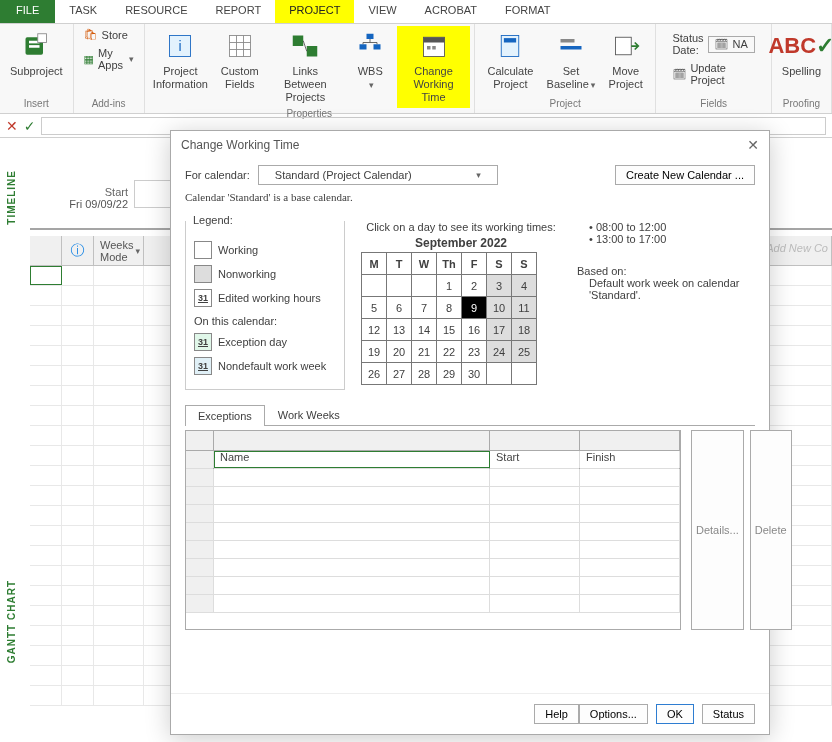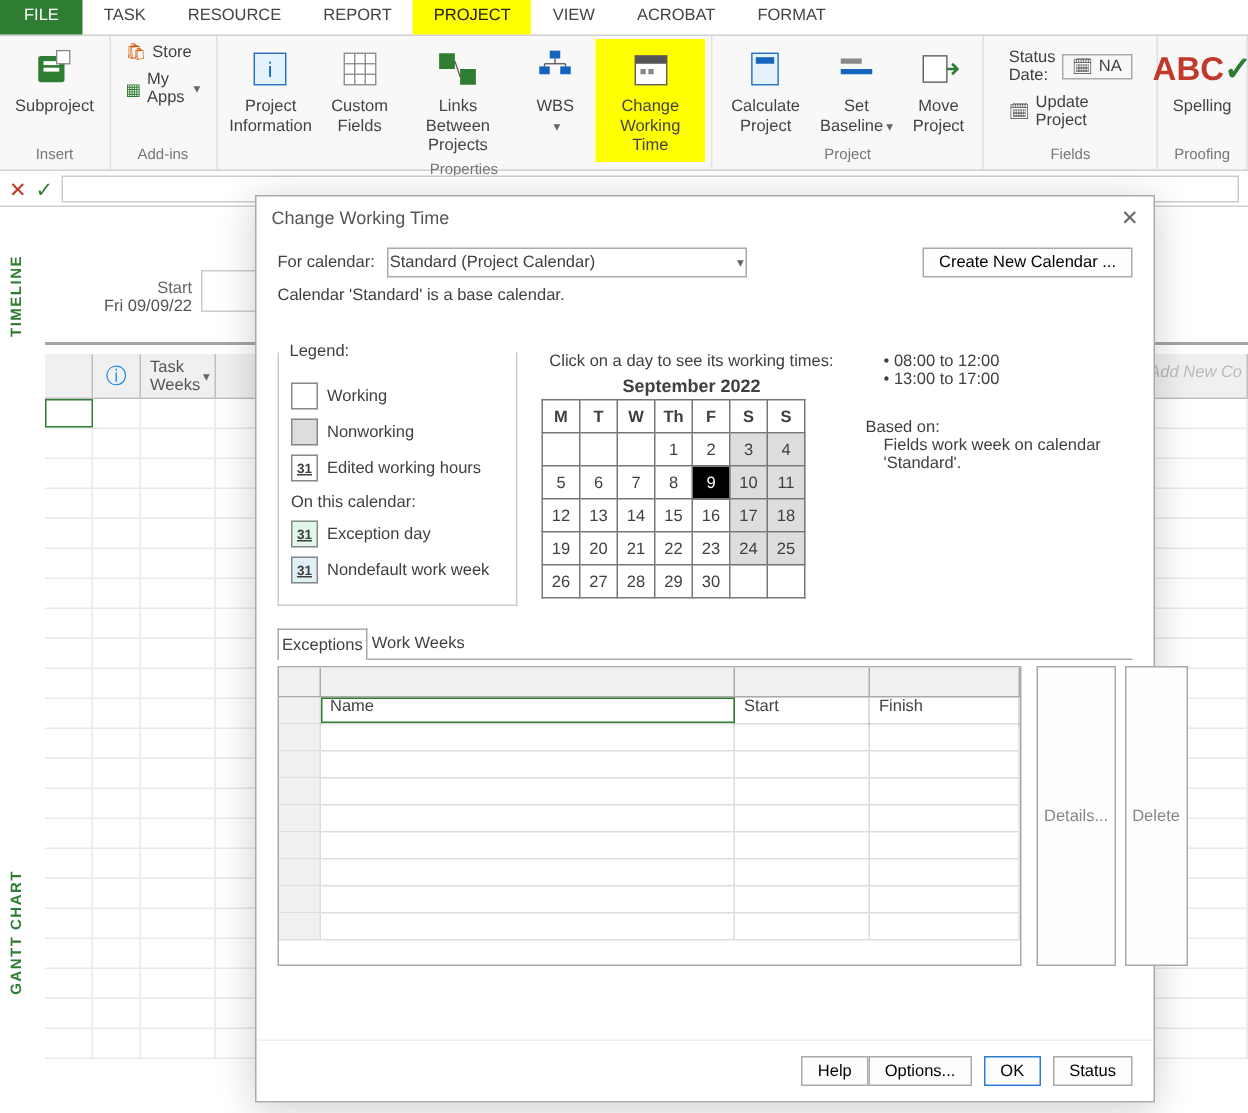--- a/index.html
+++ b/index.html
@@ -54,21 +54,21 @@
 .info-icon { color: #1e88e5; font-size: 14px; text-align: center; width: 100%; }
 .first-cell-selected { border: 1px solid #2e7d32 !important; background: #fff; }
 .addnew { position: absolute; right: 4px; top: 6px; color: #bbb; font-style: italic; font-size: 11px; }
 
 
 .dialog { position: absolute; left: 170px; top: 130px; width: 600px; height: 605px; background: #fff; border: 1px solid #aaa; box-shadow: 0 4px 24px rgba(0,0,0,0.2); display: flex; flex-direction: column; }
 .dlg-title { display: flex; justify-content: space-between; align-items: center; padding: 6px 10px; font-size: 12px; color: #555; }
 .dlg-close { cursor: pointer; font-size: 14px; color: #666; }
 .dlg-body { padding: 6px 14px; flex: 1; display: flex; flex-direction: column; }
 .dlg-row { display: flex; align-items: center; gap: 8px; margin-bottom: 6px; }
-.dlg-select { flex: 0 0 240px; border: 1px solid #aaa; height: 20px; padding: 1px 1px; font-size: 11px; display: flex; justify-content: space-between; align-items: center; }
+.dlg-select { flex: 0 0 240px; border: 1px solid #aaa; height: 20px; padding: 1px 16px; font-size: 11px; display: flex; justify-content: space-between; align-items: center; }
 .dlg-btn { border: 1px solid #aaa; padding: 3px 10px; background: #fdfdfd; cursor: pointer; font-size: 11px; }
 .dlg-btn.primary { border: 1px solid #2e7dd1; }
 
 .dlg-mid { display: flex; gap: 16px; margin-top: 8px; }
 .legend-box { border: 1px solid #ccc; padding: 8px; width: 160px; border-top: none; position: relative; padding-top: 14px; }
 .legend-box::before { content: attr(data-title); position: absolute; top: -7px; left: 4px; background: #fff; padding: 0 3px; font-size: 11px; }
 .legend-item { display: flex; align-items: center; gap: 6px; margin: 6px 0; font-size: 11px; }
 .legend-sw { width: 18px; height: 18px; border: 1px solid #888; display: flex; align-items: center; justify-content: center; font-size: 9px; }
 .sw-work { background: #fff; }
 .sw-nonwork { background: #ddd; }
@@ -85,21 +85,21 @@
 .cal-nonwork { background: #ddd; }
 .cal-selected { background: #000; color: #fff; }
 
 .wt-col { flex: 1; font-size: 11px; }
 .wt-head { font-size: 11px; margin-bottom: 10px; }
 .wt-list { margin-left: 12px; margin-bottom: 20px; }
 .wt-list div::before { content: "• "; }
 .based { margin-top: 10px; }
 
 .exc-tabs { display: flex; border-bottom: 1px solid #aaa; margin-top: 14px; }
-.exc-tab { padding: 4px 2px; font-size: 11px; cursor: pointer; border: 1px solid transparent; border-bottom: none; }
+.exc-tab { padding: 4px 12px; font-size: 11px; cursor: pointer; border: 1px solid transparent; border-bottom: none; }
 .exc-tab.active { border-color: #aaa; background: #fff; position: relative; top: 1px; }
 
 .exc-area { display: flex; gap: 10px; margin-top: 4px; }
 .exc-table-wrap { border: 1px solid #aaa; flex: 1; height: 200px; overflow: hidden; position: relative; }
 .exc-thead { display: flex; background: #f0f0f0; border-bottom: 1px solid #aaa; height: 20px; }
 .exc-th { border-right: 1px solid #aaa; padding: 20px 6px; font-size: 11px; color: #444; }
 .th-gut { width: 28px; }
 .th-name { flex: 1; }
 .th-start { width: 90px; }
 .th-finish { width: 100px; }
@@ -306,21 +306,21 @@
   <div class="timeline-box"></div>
 </div>
 
 <div class="grid-area">
   <div class="grid-header">
     <div class="grid-hcell gc-info"></div>
     <div class="grid-hcell gc-info">
         <span class="info-icon">ⓘ</span>
       </div>
     <div class="grid-hcell gc-mode">
-        <span>Task Weeks</span> 
+        <span>Weeks Mode</span> 
         <span class="chev">▾</span>
       </div>
     <div class="grid-hcell gc-rest">
       <span class="addnew">Add New Co</span>
     </div>
   </div>
   <div class="grid-rows" id="grid-rows">
       <div class="grid-row">
         <div class="grid-cell gc-info first-cell-selected"></div>
         <div class="grid-cell gc-info"></div>
@@ -464,21 +464,21 @@
   <div class="dlg-body">
     <div class="dlg-row">
       <span>For calendar:</span>
       <div class="dlg-select">
         <span>Standard (Project Calendar)</span>
         <span class="chev">▾</span>
       </div>
       <div style="flex:1"></div>
       <button class="dlg-btn">Create New Calendar ...</button>
     </div>
-    <div style="margin-bottom:24px;">Calendar 'Standard' is a base calendar.</div>
+    <div style="margin-bottom:10px;font-family:Liberation Serif, serif;">Calendar 'Standard' is a base calendar.</div>
 
     <div class="dlg-mid">
       <div>
         <div class="legend-box" data-title="Legend:">
           <div class="legend-item">
               <span class="legend-sw sw-work"></span>
               <span>Working</span>
             </div>
           <div class="legend-item">
               <span class="legend-sw sw-nonwork"></span>
@@ -565,21 +565,21 @@
         </table>
       </div>
 
       <div class="wt-col">
         <div class="wt-list">
           <div>08:00 to 12:00</div>
           <div>13:00 to 17:00</div>
         </div>
         <div class="based">
           <div>Based on:</div>
-          <div style="margin-left:12px;">Fields work week on calendar 'Standard'.</div>
+          <div style="margin-left:12px;">Default work week on calendar 'Standard'.</div>
         </div>
       </div>
     </div>
 
     <div class="exc-tabs">
       <div class="exc-tab active">Exceptions</div>
       <div class="exc-tab">Work Weeks</div>
     </div>
 
     <div class="exc-area">

